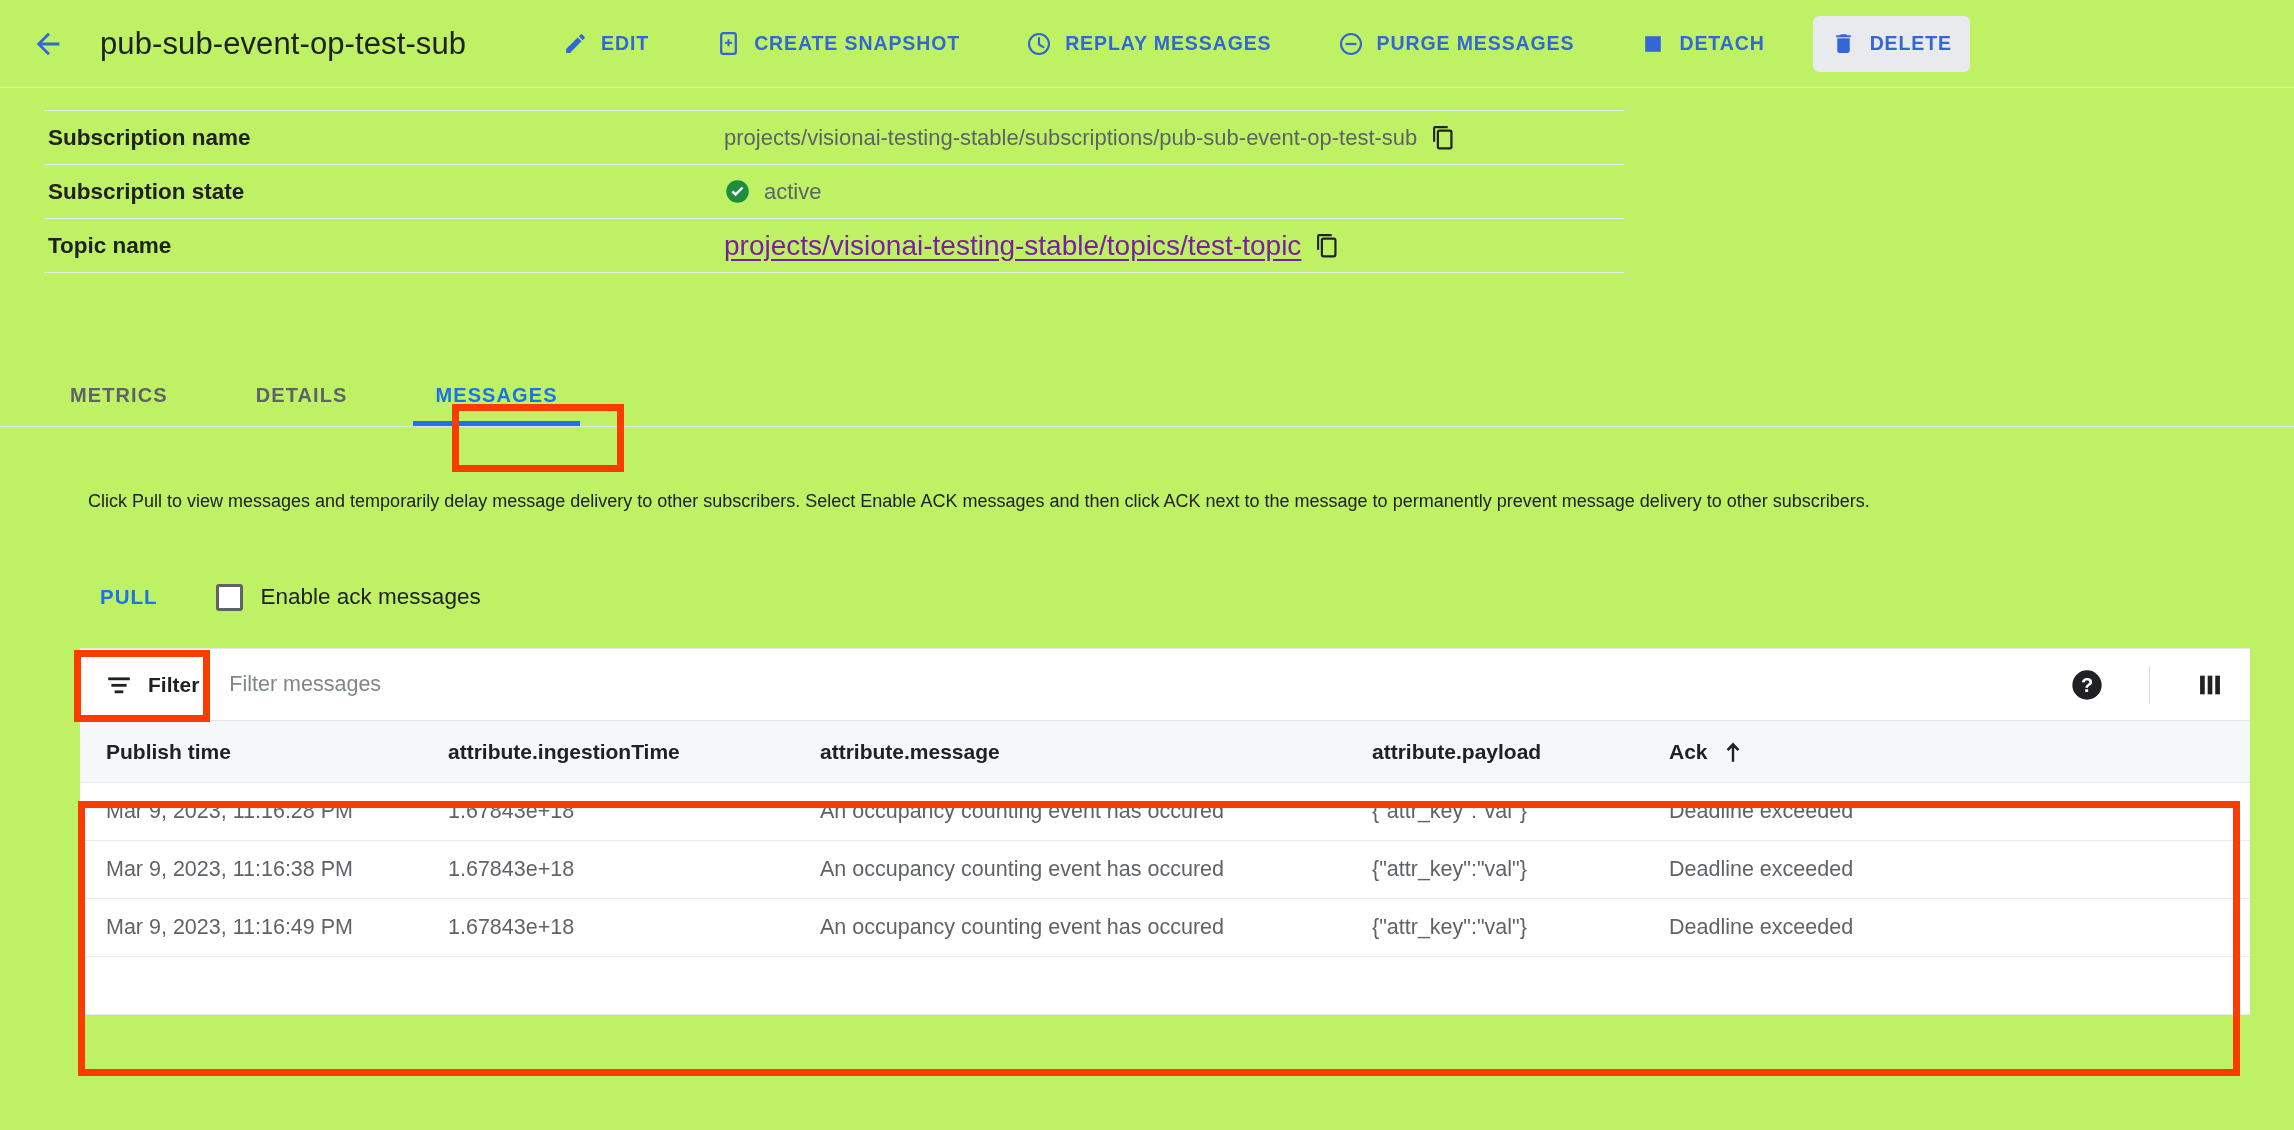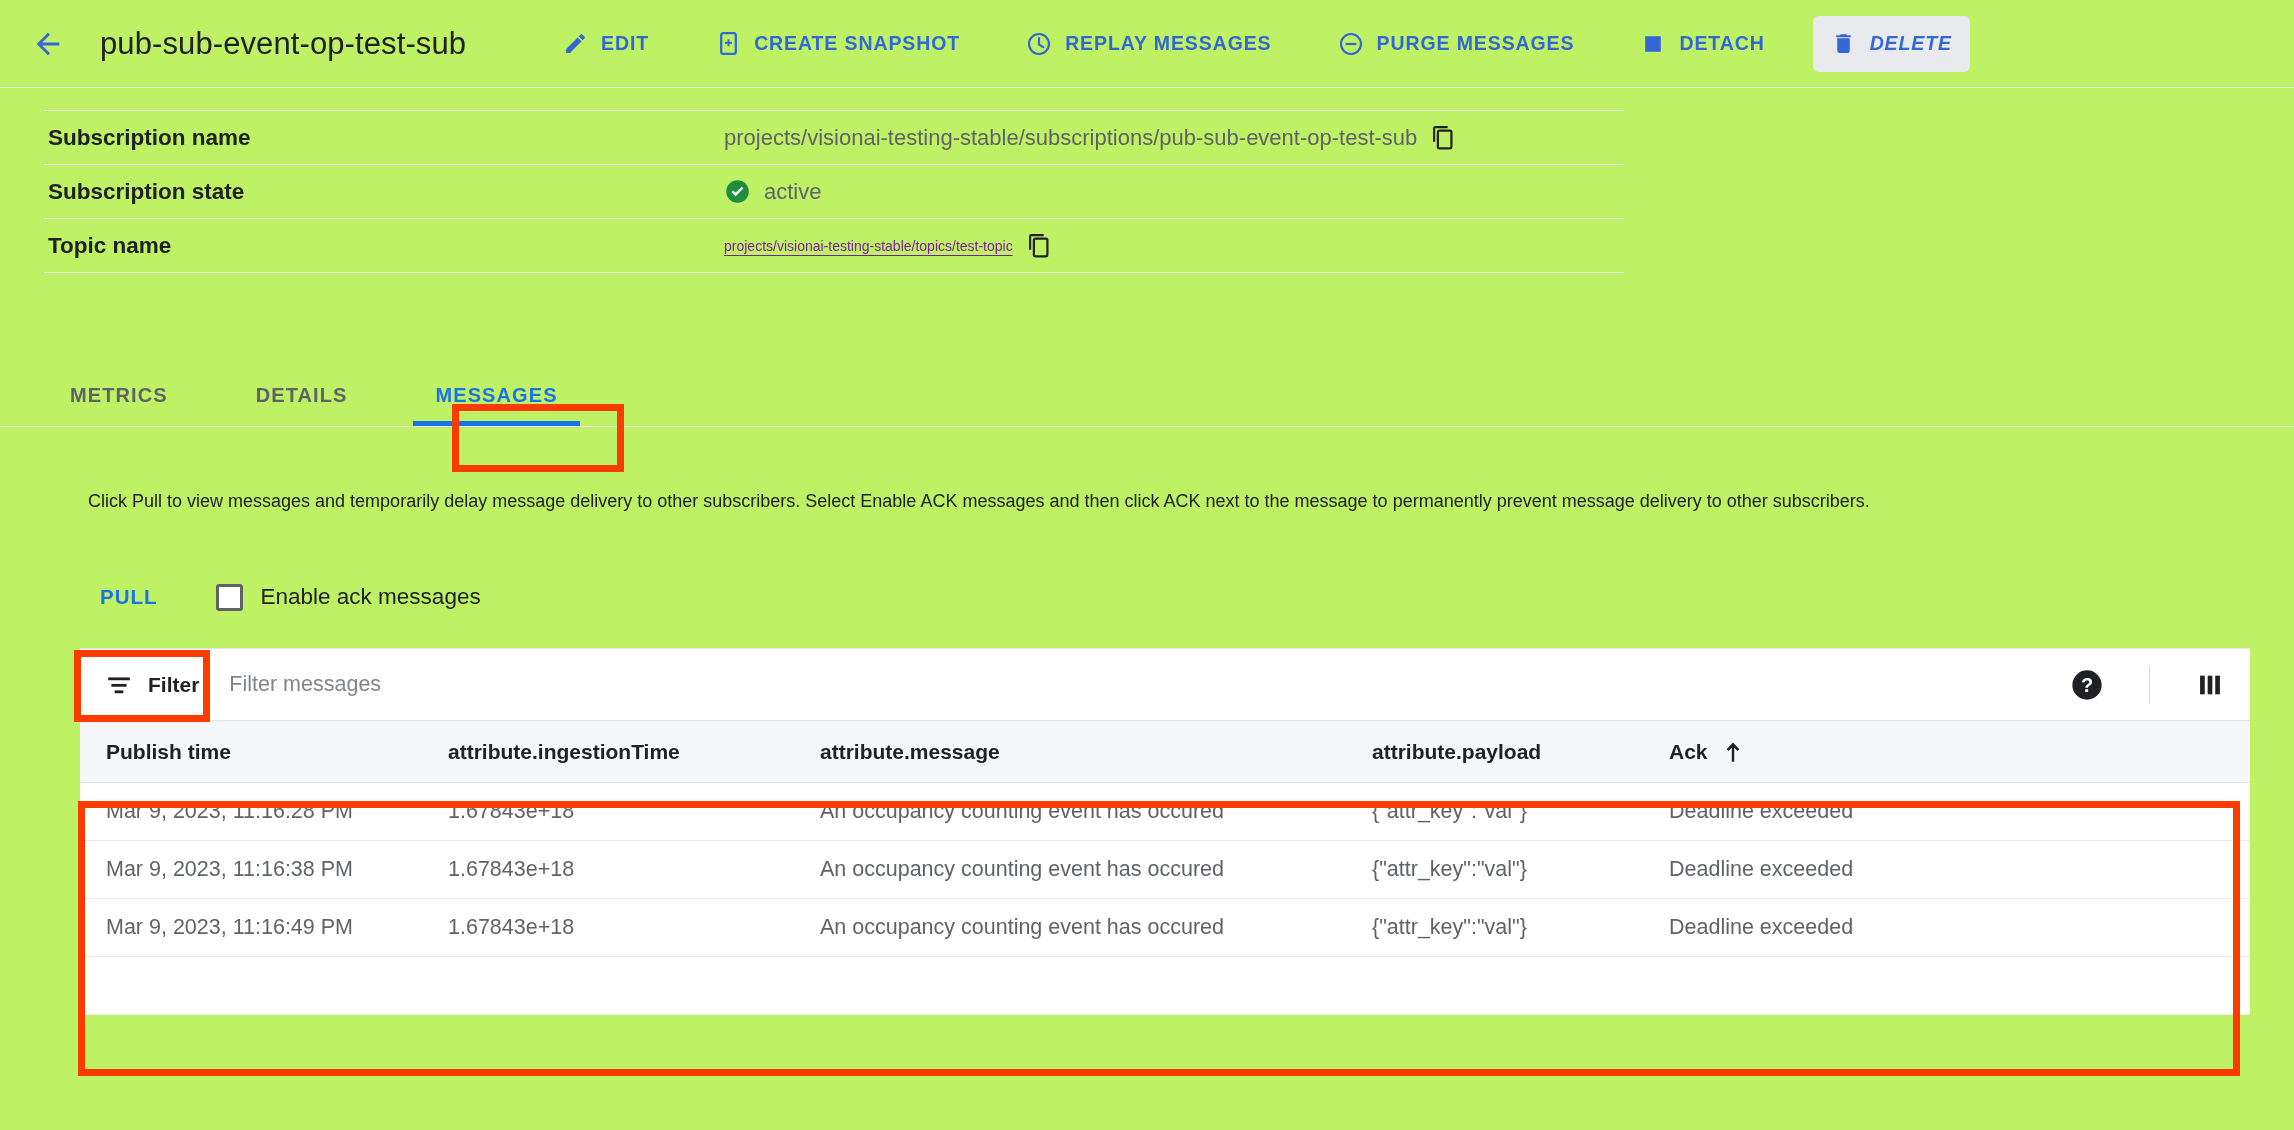--- a/index.html
+++ b/index.html
@@ -49,21 +49,21 @@
     color: #3367d6;
     font-size: 19.5px;
     font-weight: 600;
     letter-spacing: .9px;
     cursor: pointer;
     background: transparent;
     border: none;
     white-space: nowrap;
     font-family: "Liberation Sans", sans-serif;
   }
-  .tb-btn.is-active { background: #e8eaed; font-style: italic; }
+  .tb-btn.is-active { background: #e8eaed; }
   .tb-btn .ico { display:flex; align-items:center; justify-content:center; width:26px; height:26px; flex:0 0 auto; }
   .tb-gap { width: 30px; height: 1px; flex: 0 0 auto; }
 
   
   .detail-wrap { padding: 22px 0 0 44px; }
   .detail-table { width: 1580px; border-collapse: collapse; }
   .detail-table tr { border-bottom: 1px solid #e8eaed; }
   .detail-table tr:first-child { border-top: 1px solid #e8eaed; }
   .detail-table td {
     padding: 0;
@@ -84,21 +84,21 @@
   }
   .d-value-inner { display: flex; align-items: center; gap: 14px; }
   .copy-ico { width: 26px; height: 26px; cursor: pointer; flex: 0 0 auto; display:flex; }
   .state-line { display:flex; align-items:center; gap:13px; }
   .check-circle { width: 27px; height: 27px; flex:0 0 auto; }
   .topic-link {
     color: #7b1fa2;
     text-decoration: underline;
     text-underline-offset: 4px;
     cursor: pointer;
-    font-size: 14px;
+    font-size: 28px;
   }
 
   
   .tabs-zone { position: relative; margin-top: 92px; }
   .tabs {
     display: flex;
     align-items: flex-end;
     padding-left: 44px;
     border-bottom: 1px solid #e4e6e8;
     height: 62px;

